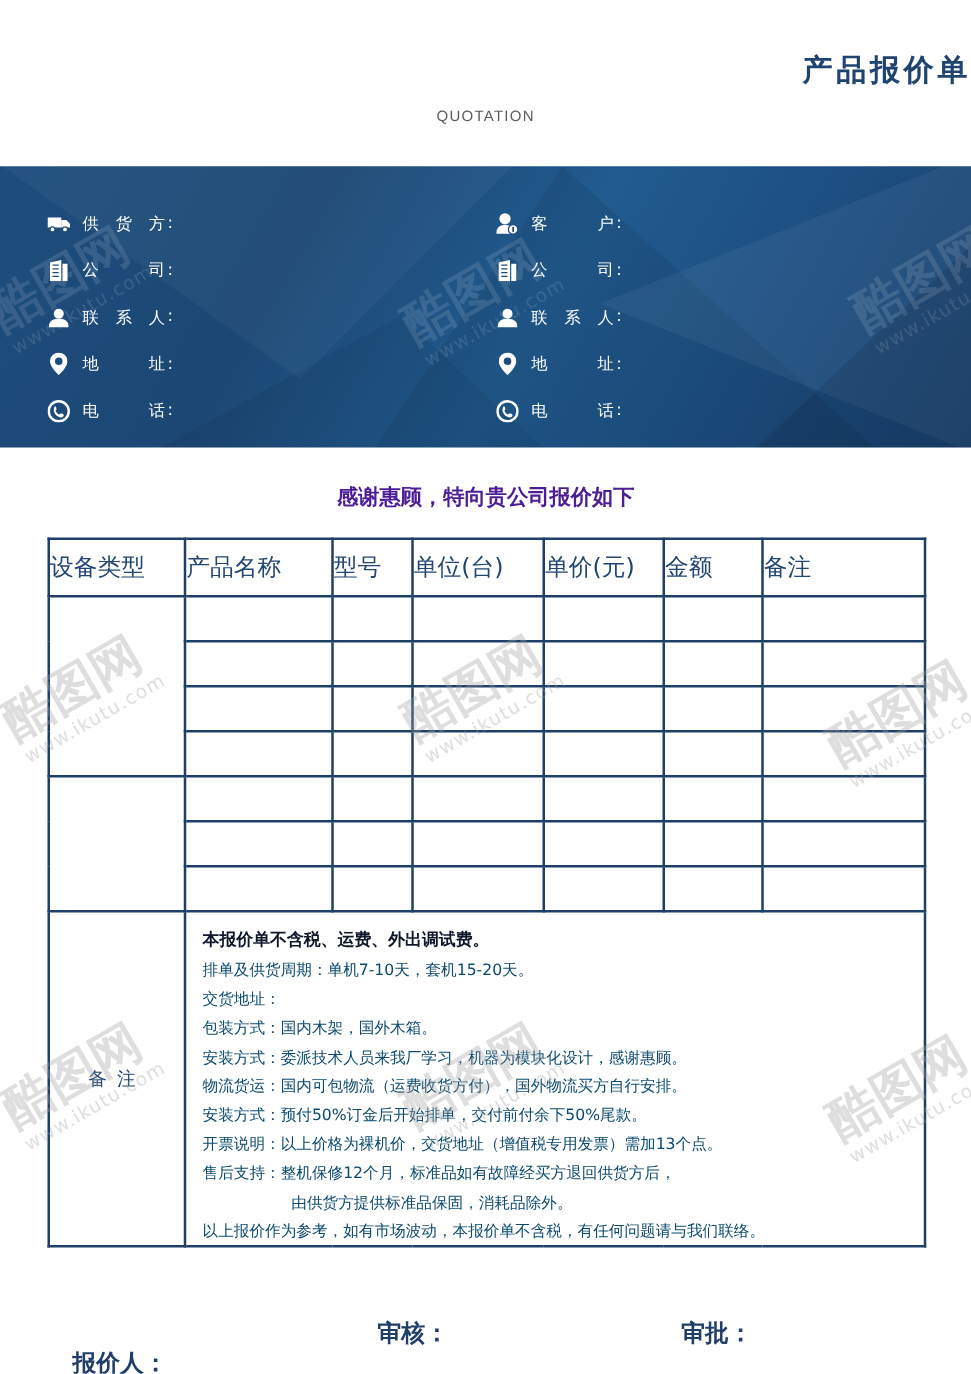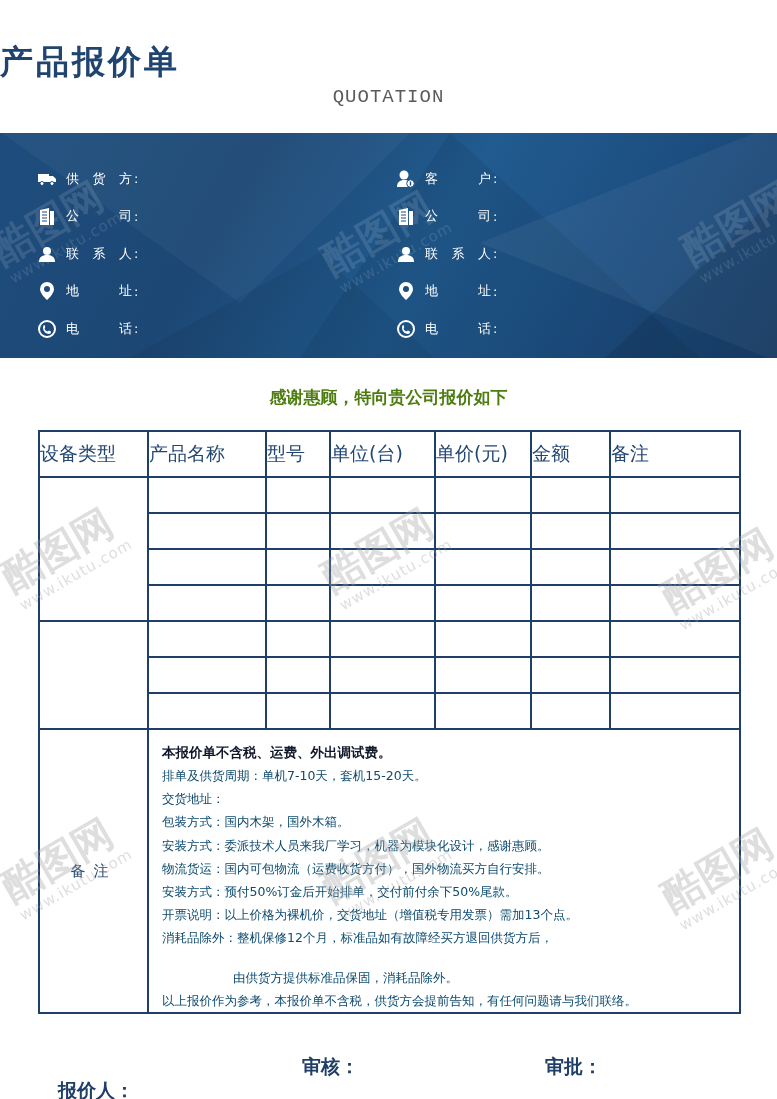--- a/index.html
+++ b/index.html
@@ -1,51 +1,51 @@
 <!DOCTYPE html>
 <html><head>
 <meta charset="utf-8">
 <style>
   * { box-sizing: border-box; margin: 0; padding: 0; }
   html, body { width: 777px; height: 1099px; background: #ffffff; overflow: hidden; }
   body { position: relative; font-family: "DejaVu Sans", "Liberation Sans", sans-serif; color: #1f3d63; }
 
-  .title { position: absolute; top: 40px; left: 0; width: 777px; text-align: left; font-size: 33px; font-weight: bold; color: #1f4470; letter-spacing: 3px; }
-  .subtitle { position: absolute; top: 86px; left: 0; width: 777px; text-align: center; font-size: 19px; color: #5b5b5b; letter-spacing: 1px; font-family: Liberation Mono, monospace; }
+  .title { position: absolute; top: 40px; left: 0; width: 777px; text-align: right; font-size: 24px; font-weight: bold; color: #1f4470; letter-spacing: 3px; }
+  .subtitle { position: absolute; top: 86px; left: 0; width: 777px; text-align: center; font-size: 12px; color: #5b5b5b; letter-spacing: 1px; font-family: Liberation Sans, sans-serif; }
 
   .banner { position: absolute; top: 133px; left: 0; width: 777px; height: 225px; overflow: hidden;
     background: linear-gradient(120deg, #1e4d7d 0%, #1c4774 30%, #215b8f 55%, #1d4f82 75%, #183f6b 100%); }
   .banner .poly { position: absolute; }
   .banner .p1 { left: -40px; top: -30px; width: 0; height: 0; border-left: 280px solid transparent; border-right: 200px solid transparent; border-top: 200px solid rgba(255,255,255,0.04); }
   .banner .p2 { left: 300px; top: 0; width: 0; height: 0; border-left: 150px solid transparent; border-right: 250px solid transparent; border-bottom: 225px solid rgba(0,0,0,0.07); }
   .banner .p3 { left: 480px; top: -10px; width: 0; height: 0; border-right: 300px solid rgba(255,255,255,0.05); border-top: 120px solid transparent; border-bottom: 120px solid transparent; }
   .banner .p4 { left: 600px; top: 60px; width: 0; height: 0; border-left: 180px solid transparent; border-bottom: 170px solid rgba(0,0,0,0.09); }
   .banner .p5 { left: 120px; top: 120px; width: 0; height: 0; border-left: 200px solid transparent; border-right: 120px solid transparent; border-bottom: 110px solid rgba(0,0,0,0.06); }
 
   .info-col { position: absolute; top: 27px; }
   .info-col.left { left: 38px; }
   .info-col.right { left: 397px; }
   .info-row { height: 37.5px; display: flex; align-items: center; color: #ffffff; font-size: 13px; }
   .info-row .ico { width: 18px; height: 18px; margin-right: 10px; display: inline-flex; align-items: center; justify-content: center; }
   .info-row .lbl { display: inline-block; width: 66px; text-align-last: justify; letter-spacing: 0; }
   .info-row .colon { margin-left: 2px; }
 
-  .thanks { position: absolute; top: 386px; left: 0; width: 777px; text-align: center; font-size: 17px; font-weight: bold; color: #4d7c0f; }
+  .thanks { position: absolute; top: 386px; left: 0; width: 777px; text-align: center; font-size: 17px; font-weight: bold; color: #4c1d95; }
 
   .qtable { position: absolute; top: 430px; left: 38px; border-collapse: collapse; table-layout: fixed; }
   .qtable td, .qtable th { border: 2px solid #1e3f68; padding: 0; }
   .qtable th { height: 46px; font-size: 19px; font-weight: normal; color: #234672; text-align: left; }
   .qtable td.cell { height: 36px; }
   .qtable td.type { vertical-align: middle; }
 
   .remarks-label { font-size: 15px; color: #234672; text-align: center; letter-spacing: 8px; height: 265px; }
   .remarks-body { vertical-align: top; padding: 10px 0 0 13px !important; }
   .rm-line { font-size: 12.5px; color: #0c4a6e; line-height: 23.2px; white-space: nowrap; }
   .rm-line.head { font-weight: bold; color: #0f172a; font-size: 13.5px; line-height: 24px; }
-  .rm-line.indent { padding-left: 71px; margin-top: 16px; }
+  .rm-line.indent { padding-left: 71px; }
 
   .signs { position: absolute; top: 1054px; left: 0; width: 777px; height: 30px; }
   .sign { position: absolute; top: 0; font-size: 19px; font-weight: bold; color: #1f3e68; }
 
   .wm { position: absolute; color: rgba(160,160,160,0.35); font-size: 40px; font-weight: bold; transform: rotate(-30deg); pointer-events: none; white-space: nowrap; }
   .wm small { display: block; font-size: 15px; font-weight: normal; margin-top: -6px; letter-spacing: 1px; }
   .banner .wm { color: rgba(255,255,255,0.12); }
 </style>
 </head>
 <body>
@@ -272,23 +272,23 @@
       <td class="remarks-label">备注</td>
       <td class="remarks-body" colspan="6">
         <div class="rm-line head">本报价单不含税、运费、外出调试费。</div>
         <div class="rm-line">排单及供货周期：单机7-10天，套机15-20天。</div>
         <div class="rm-line">交货地址：</div>
         <div class="rm-line">包装方式：国内木架，国外木箱。</div>
         <div class="rm-line">安装方式：委派技术人员来我厂学习，机器为模块化设计，感谢惠顾。</div>
         <div class="rm-line">物流货运：国内可包物流（运费收货方付），国外物流买方自行安排。</div>
         <div class="rm-line">安装方式：预付50%订金后开始排单，交付前付余下50%尾款。</div>
         <div class="rm-line">开票说明：以上价格为裸机价，交货地址（增值税专用发票）需加13个点。</div>
-        <div class="rm-line">消耗品除外：整机保修12个月，标准品如有故障经买方退回供货方后，</div>
+        <div class="rm-line">售后支持：整机保修12个月，标准品如有故障经买方退回供货方后，</div>
         <div class="rm-line indent">由供货方提供标准品保固，消耗品除外。</div>
-        <div class="rm-line">以上报价作为参考，本报价单不含税，供货方会提前告知，有任何问题请与我们联络。</div>
+        <div class="rm-line">以上报价作为参考，如有市场波动，本报价单不含税，有任何问题请与我们联络。</div>
       </td>
     </tr>
   </tbody>
 </table>
 
 <div class="wm" style="left:0px;top:520px;"><span>酷图网</span><small>www.ikutu.com</small></div>
 <div class="wm" style="left:320px;top:520px;"><span>酷图网</span><small>www.ikutu.com</small></div>
 <div class="wm" style="left:660px;top:540px;"><span>酷图网</span><small>www.ikutu.com</small></div>
 <div class="wm" style="left:0px;top:830px;"><span>酷图网</span><small>www.ikutu.com</small></div>
 <div class="wm" style="left:320px;top:830px;"><span>酷图网</span><small>www.ikutu.com</small></div>

